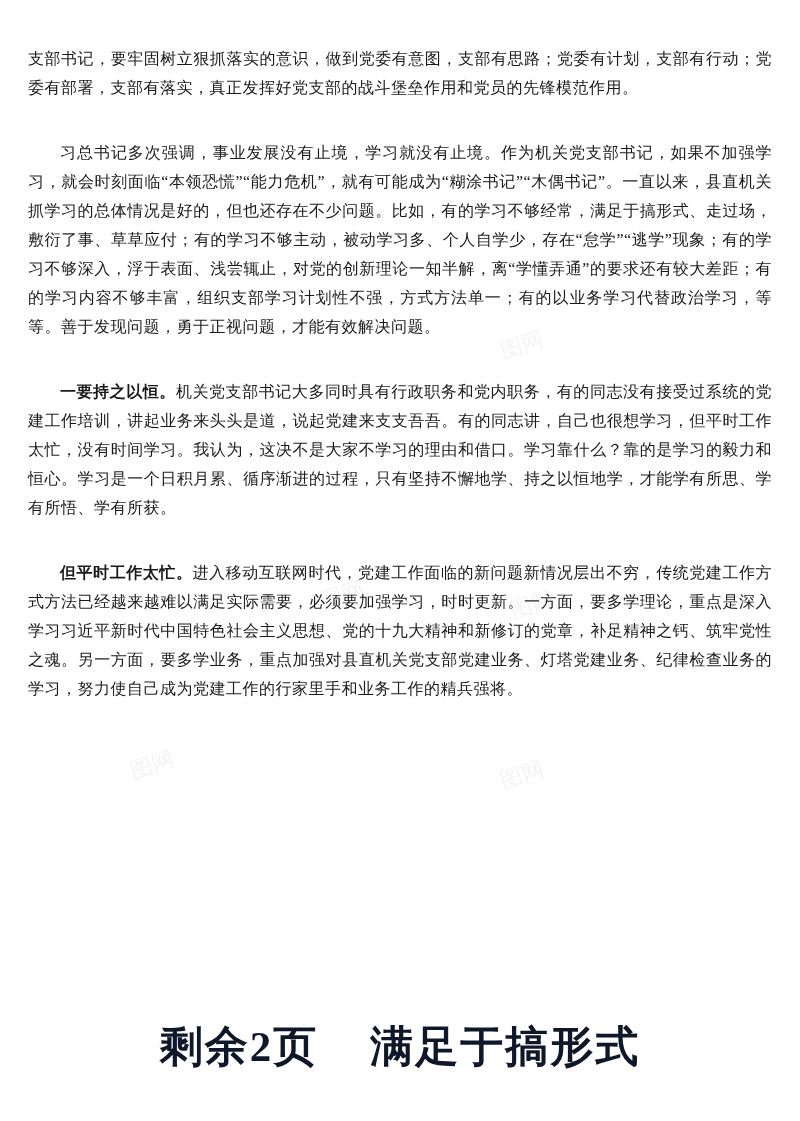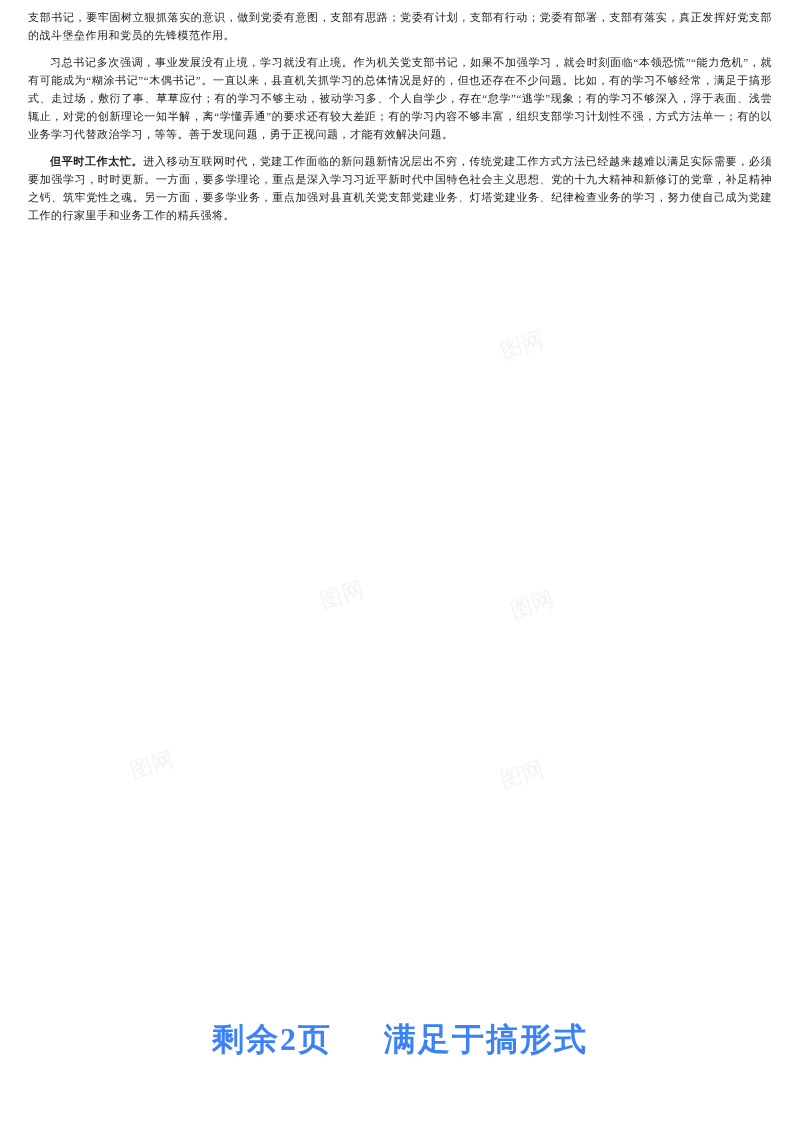--- a/index.html
+++ b/index.html
@@ -15,26 +15,27 @@
     position: relative;
     width: 800px;
     height: 1121px;
     padding: 8px 28px 0 28px;
   }
   .content {
     position: relative;
     z-index: 2;
   }
   .para {
-    font-size: 11px;
-    line-height: 18px;
+    font-size: 16px;
+    line-height: 29px;
     text-align: justify;
     text-indent: 2em;
     margin-bottom: 9px;
     letter-spacing: 0.5px;
+    margin-top: 36px;
   }
   .para.no-indent {
     text-indent: 0;
   }
   .heading {
     font-size: 16px;
     line-height: 29px;
     font-weight: bold;
     text-indent: 2em;
     margin: 6px 0 8px 0;
@@ -46,23 +47,23 @@
   .footer-banner {
     position: absolute;
     left: 0;
     top: 1018px;
     width: 800px;
     text-align: center;
     z-index: 2;
   }
   .footer-banner .part {
     display: inline-block;
-    font-size: 32px;
+    font-size: 43px;
     font-weight: bold;
-    color: #3b82f6;
+    color: #0f172a;
     letter-spacing: 2px;
     font-family: "Liberation Serif", "DejaVu Serif", serif;
   }
   .footer-banner .gap {
     display: inline-block;
     width: 52px;
   }
   .watermark-layer {
     position: absolute;
     inset: 0;
@@ -96,20 +97,23 @@
 
     <p class="para no-indent">
       <span>支部书记，要牢固树立狠抓落实的意识，做到党委有意图，支部有思路；党委有计划，支部有行动；党委有部署，支部有落实，真正发挥好党支部的战斗堡垒作用和党员的先锋模范作用。</span>
     </p>
 
 
     <p class="para">
       <span>习总书记多次强调，事业发展没有止境，学习就没有止境。作为机关党支部书记，如果不加强学习，就会时刻面临“本领恐慌”“能力危机”，就有可能成为“糊涂书记”“木偶书记”。一直以来，县直机关抓学习的总体情况是好的，但也还存在不少问题。比如，有的学习不够经常，满足于搞形式、走过场，敷衍了事、草草应付；有的学习不够主动，被动学习多、个人自学少，存在“怠学”“逃学”现象；有的学习不够深入，浮于表面、浅尝辄止，对党的创新理论一知半解，离“学懂弄通”的要求还有较大差距；有的学习内容不够丰富，组织支部学习计划性不强，方式方法单一；有的以业务学习代替政治学习，等等。善于发现问题，勇于正视问题，才能有效解决问题。</span>
     </p>
 
+    <p class="para">
+      <span class="lead">一要持之以恒。</span><span>机关党支部书记大多同时具有行政职务和党内职务，有的同志没有接受过系统的党建工作培训，讲起业务来头头是道，说起党建来支支吾吾。有的同志讲，自己也很想学习，但平时工作太忙，没有时间学习。我认为，这决不是大家不学习的理由和借口。学习靠什么？靠的是学习的毅力和恒心。学习是一个日积月累、循序渐进的过程，只有坚持不懈地学、持之以恒地学，才能学有所思、学有所悟、学有所获。</span>
+    </p>
 
     <p class="para">
       <span class="lead">但平时工作太忙。</span><span>进入移动互联网时代，党建工作面临的新问题新情况层出不穷，传统党建工作方式方法已经越来越难以满足实际需要，必须要加强学习，时时更新。一方面，要多学理论，重点是深入学习习近平新时代中国特色社会主义思想、党的十九大精神和新修订的党章，补足精神之钙、筑牢党性之魂。另一方面，要多学业务，重点加强对县直机关党支部党建业务、灯塔党建业务、纪律检查业务的学习，努力使自己成为党建工作的行家里手和业务工作的精兵强将。</span>
     </p>
 
 
   </div>
 
   <div class="footer-banner">
     <span class="part">剩余2页</span><span class="gap"></span><span class="part">满足于搞形式</span>

